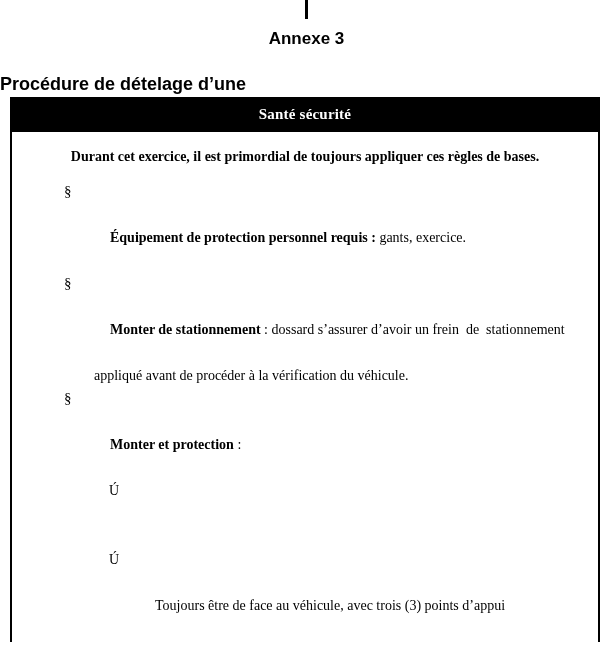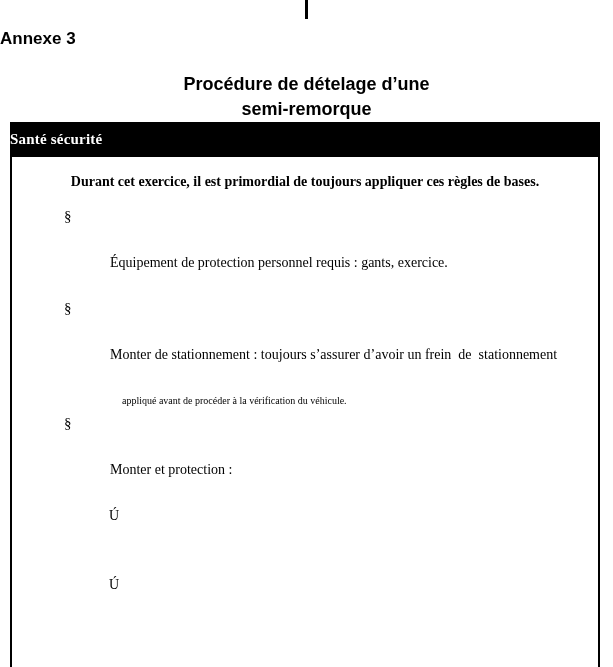--- a/index.html
+++ b/index.html
@@ -15,38 +15,40 @@
   .top-tick {
     position: absolute;
     left: 305px;
     top: 0;
     width: 3px;
     height: 19px;
     background: #000000;
   }
   .annexe-title {
     padding-top: 30px;
+    text-align: center;
     font-family: "Liberation Sans", sans-serif;
     font-weight: bold;
     font-size: 17px;
     line-height: 18px;
   }
   .doc-title {
     margin-top: 24px;
-    text-align: center;
+    text-align: left;
     font-family: "Liberation Sans", sans-serif;
     font-weight: bold;
     font-size: 18px;
     line-height: 25px;
   }
   .banner {
     margin: 0 13px 0 10px;
     height: 35px;
     background: #000000;
     color: #ffffff;
+    text-align: center;
     font-weight: bold;
     font-size: 15px;
     line-height: 35px;
     letter-spacing: 0.2px;
   }
   .rules-box {
     margin: 0 13px 0 10px;
     height: 510px;
     border-left: 2px solid #000000;
     border-right: 2px solid #000000;
@@ -74,64 +76,64 @@
     left: 52px;
     top: 0;
     font-size: 15px;
   }
   .bullet2 {
     position: absolute;
     left: 97px;
     top: 0;
     font-size: 14px;
   }
-  .b { font-weight: normal; }
-  .cont { padding-left: 82px; font-size: 10px; line-height: 23px; white-space: pre-wrap; margin-left: 28px; }
+  .b { font-weight: bold; }
+  .cont { padding-left: 82px; font-size: 14px; line-height: 23px; white-space: pre-wrap; }
 </style>
 </head>
 <body>
 
 <div class="page">
 
   <div class="top-tick"></div>
 
   <div class="annexe-title">Annexe 3</div>
 
   <div class="doc-title">
     <div>Procédure de dételage d’une</div>
-    <div>semi-remorque</div>
   </div>
 
   <div class="banner">Santé sécurité</div>
 
   <div class="rules-box">
 
     <div class="intro">Durant cet exercice, il est primordial de toujours appliquer ces règles de bases.</div>
 
     <div class="rules-list">
 
       <div class="item l1">
         <span class="bullet1">§</span>
         <span class="b">Équipement de protection personnel requis :</span><span> gants, exercice.</span>
       </div>
 
       <div class="item l1">
         <span class="bullet1">§</span>
-        <span class="b">Monter de stationnement</span><span> : toujours s’assurer d’avoir un frein  de  stationnement</span>
+        <span class="b">Monter de stationnement</span><span> : dossard s’assurer d’avoir un frein  de  stationnement</span>
       </div>
       <div class="cont">appliqué avant de procéder à la vérification du véhicule.</div>
 
       <div class="item l1">
         <span class="bullet1">§</span>
         <span class="b">Monter et protection</span><span> :</span>
       </div>
 
       <div class="item l2">
         <span class="bullet2">Ú</span>
       </div>
 
       <div class="item l2">
         <span class="bullet2">Ú</span>
+        <span>Toujours être de face au véhicule, avec trois (3) points d’appui</span>
       </div>
 
     </div>
   </div>
 </div>
 
 </body></html>

